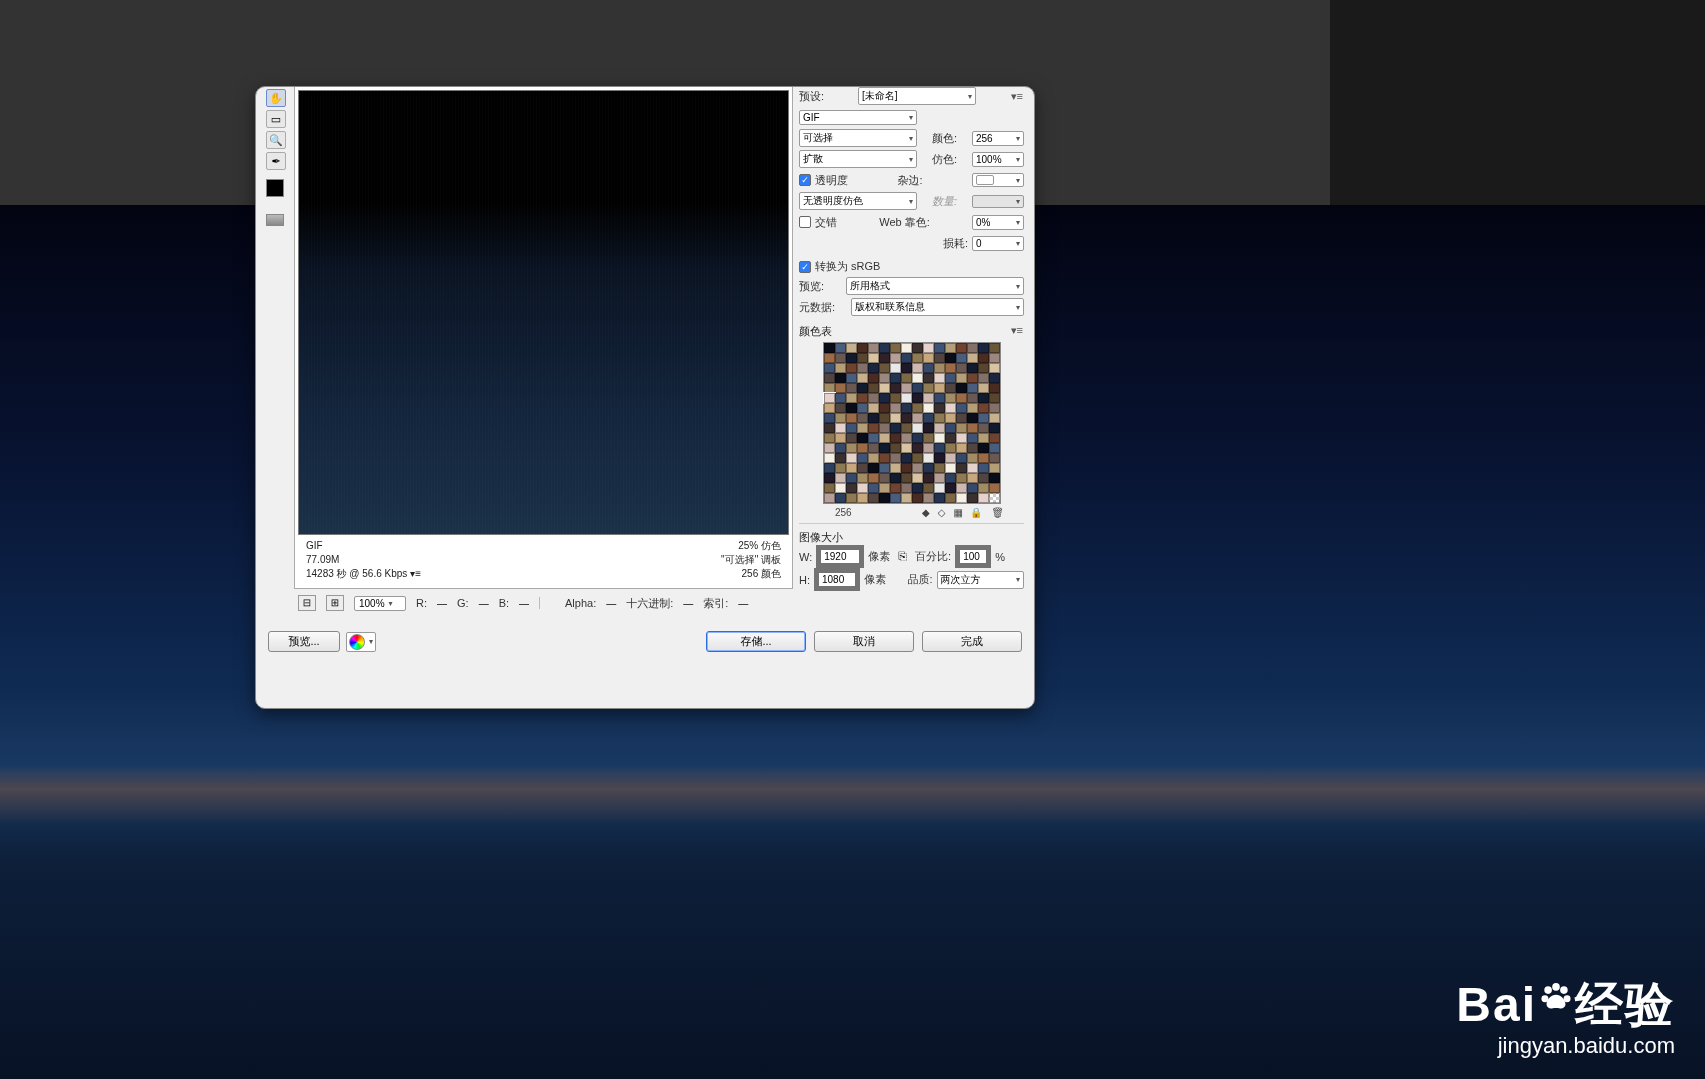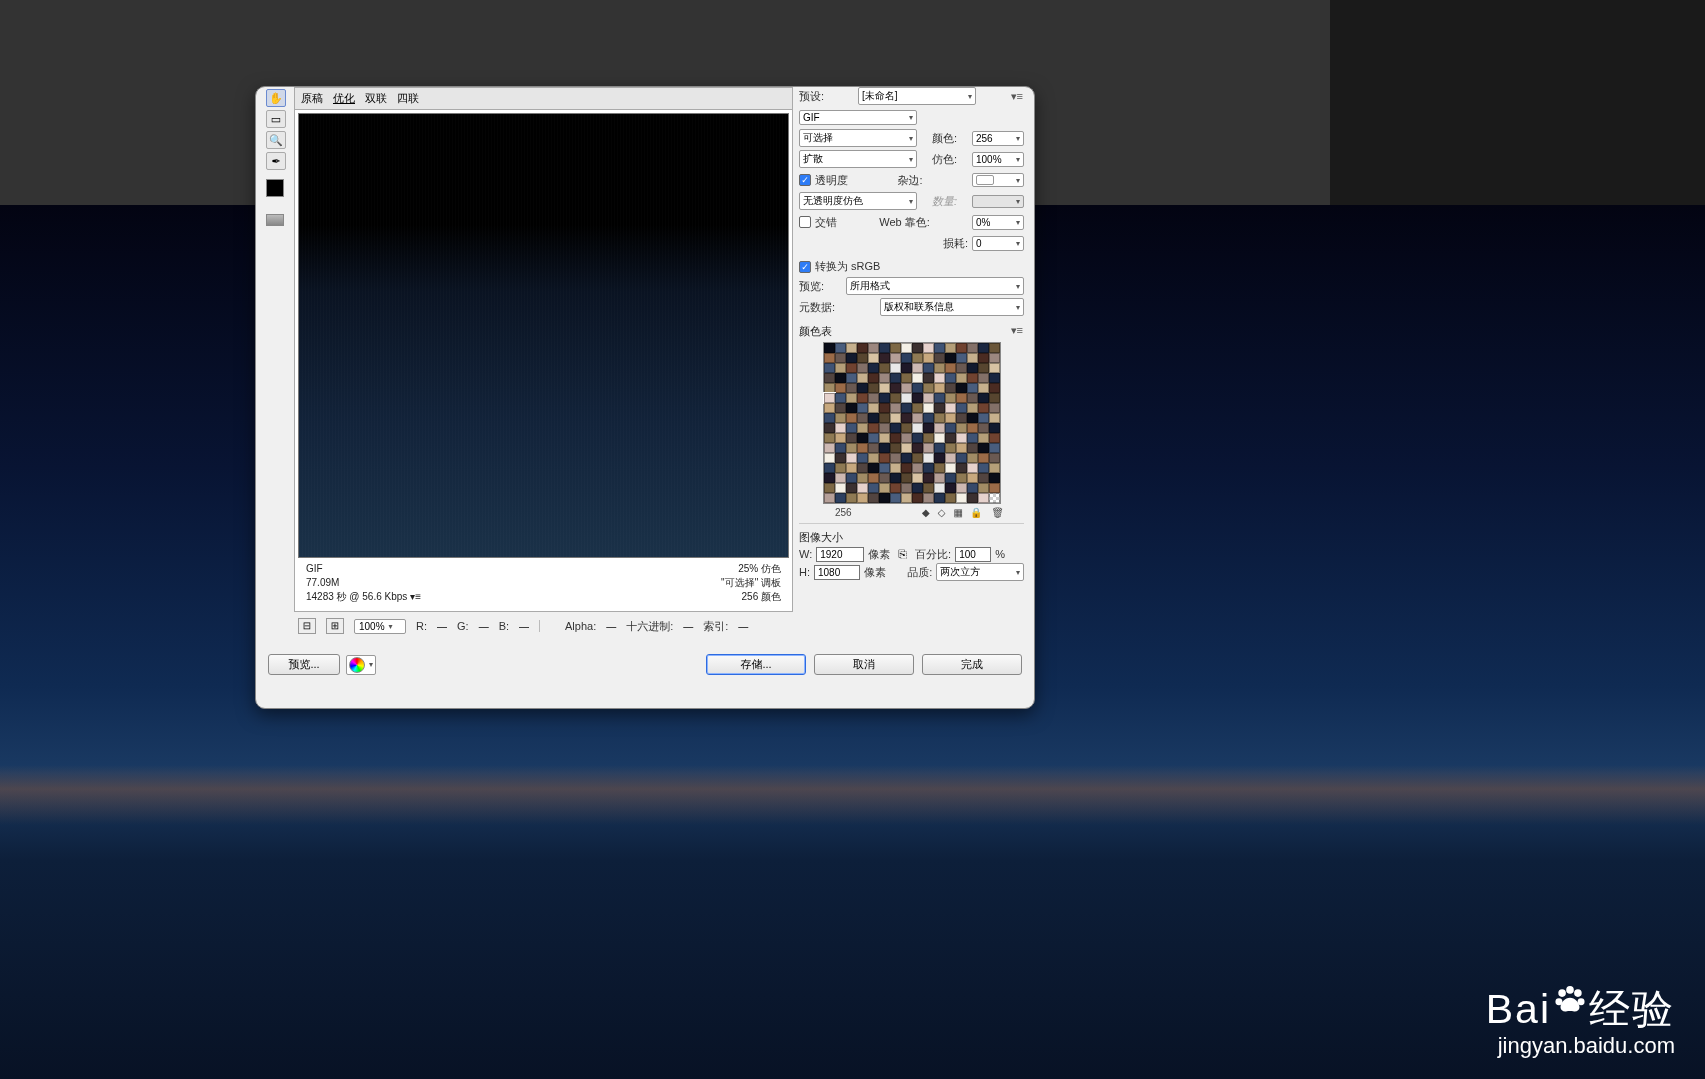--- a/index.html
+++ b/index.html
@@ -3,21 +3,21 @@
 <meta charset="utf-8">
 <style>
   * { box-sizing: border-box; margin: 0; padding: 0; font-family: "Microsoft YaHei", Arial, sans-serif; }
   body { width: 1705px; height: 1079px; background: #1a1a1a; position: relative; overflow: hidden; }
   .bg-top { position: absolute; top: 0; left: 0; width: 1330px; height: 205px; background: #333; }
   .bg-sky { position: absolute; top: 205px; left: 0; width: 100%; height: 874px;
     background: linear-gradient(to bottom, #030412 0%, #081433 30%, #0f2a52 55%, #1a3a63 65%, #0d1f3a 75%, #081225 100%); }
   .horizon { position: absolute; top: 560px; left: 0; width: 100%; height: 60px;
     background: linear-gradient(to bottom, rgba(200,110,50,0.0) 0%, rgba(200,110,50,0.3) 40%, rgba(10,15,30,0.0) 100%); }
   .watermark { position: absolute; right: 30px; bottom: 20px; color: #fff; text-align: right; }
-  .watermark .logo { font-size: 41px; font-weight: normal; letter-spacing: 2px; }
+  .watermark .logo { font-size: 48px; font-weight: bold; letter-spacing: 2px; }
   .watermark .paw { display: inline-block; vertical-align: top; }
   .watermark .sub { font-size: 22px; margin-top: -4px; }
 
   .dialog { position: absolute; left: 255px; top: 86px; width: 780px; height: 623px;
     background: #f0f0f0; border: 1px solid #888; border-radius: 10px; box-shadow: 0 6px 18px rgba(0,0,0,0.5); }
   .dlg-title { font-size: 17px; padding: 18px 16px 10px 16px; }
   .dlg-body { display: flex; padding: 0 10px 10px 10px; gap: 6px; }
 
   .toolcol { width: 22px; display: flex; flex-direction: column; gap: 3px; padding-top: 2px; }
   .tool { width: 20px; height: 18px; border: 1px solid #aaa; background: #e8e8e8; font-size: 11px; text-align: center; line-height: 16px; border-radius: 2px; }
@@ -40,21 +40,21 @@
   .sel { border: 1px solid #999; padding: 1px 4px; background: #fff; font-size: 10px; display: inline-flex; align-items: center; gap: 4px; border-radius: 2px; }
   .sel::after { content: "▾"; font-size: 8px; color: #555; }
 
   .right-panel { width: 225px; font-size: 11px; display: flex; flex-direction: column; gap: 3px; }
   .row { display: flex; align-items: center; gap: 4px; min-height: 18px; }
   .row.between { justify-content: space-between; }
   .lbl { color: #333; font-size: 11px; white-space: nowrap; }
   .lbl.dim { color: #999; font-style: italic; }
   .sel2 { border: 1px solid #999; background: #fff; padding: 1px 3px; font-size: 10px; display: inline-flex; align-items: center; justify-content: space-between; border-radius: 2px; }
   .sel2::after { content: "▾"; font-size: 8px; color: #555; margin-left: 4px; }
-  .numf { border: 1px solid #737373; background: #fff; width: 48px; padding: 1px 3px; font-size: 10px; text-align: left; border-radius: 0; }
+  .numf { border: 5px solid #737373; background: #fff; width: 48px; padding: 1px 3px; font-size: 10px; text-align: left; border-radius: 0; }
   .chk { width: 12px; height: 12px; border: 1px solid #666; background: #2e7cf6; color: #fff; font-size: 9px; text-align: center; line-height: 10px; border-radius: 2px; }
   .chk.off { background: #fff; color: transparent; }
   .menu-icon { width: 14px; text-align: center; font-size: 11px; color: #555; }
   .section-title { font-size: 11px; color: #222; padding-top: 3px; }
   .swatch-sq { width: 26px; height: 15px; border: 1px solid #999; background: #fff; border-radius: 2px; }
 
   .colortable-wrap { border: 0; margin-top: 2px; }
   .colortable { display: grid; grid-template-columns: repeat(16, 11px); grid-template-rows: repeat(16, 10px); gap: 0; border: 1px solid #888; margin: 3px auto 0 auto; width: 178px; }
   .colortable div { border: 0.5px solid rgba(0,0,0,0.35); }
   .ct-footer { display: flex; justify-content: space-between; align-items: center; font-size: 10px; padding: 3px 20px 0 36px; color: #444; }
@@ -100,26 +100,20 @@
     <div class="toolcol">
       <div class="tool active">✋</div>
       <div class="tool">▭</div>
       <div class="tool">🔍</div>
       <div class="tool">✒</div>
       <div class="swatch"></div>
       <div class="swatch2"></div>
     </div>
 
     <div class="preview-col">
-      <div class="tabs">
-        <span>原稿</span>
-        <span class="active">优化</span>
-        <span>双联</span>
-        <span>四联</span>
-      </div>
       <div class="canvas-wrap">
         <div class="canvas"></div>
         <div class="info-strip">
           <div>
             <div>GIF</div>
             <div>77.09M</div>
             <div>14283 秒 @ 56.6 Kbps    ▾≡</div>
           </div>
           <div style="text-align:right">
             <div>25% 仿色</div>
@@ -221,21 +215,21 @@
         <span class="lbl">转换为 sRGB</span>
       </div>
       <div class="row between">
         <span class="lbl">预览:</span>
         <span class="sel2" style="width:178px">
             <span>所用格式</span>
           </span>
       </div>
       <div class="row between">
         <span class="lbl">元数据:</span>
-        <span class="sel2" style="width:144px">
+        <span class="sel2" style="width:173px">
             <span>版权和联系信息</span>
           </span>
       </div>
 
       <div class="colortable-wrap">
         <div class="row between">
           <span class="section-title">颜色表</span>
           <span class="menu-icon">▾≡</span>
         </div>
         <div class="colortable" id="colortable">

